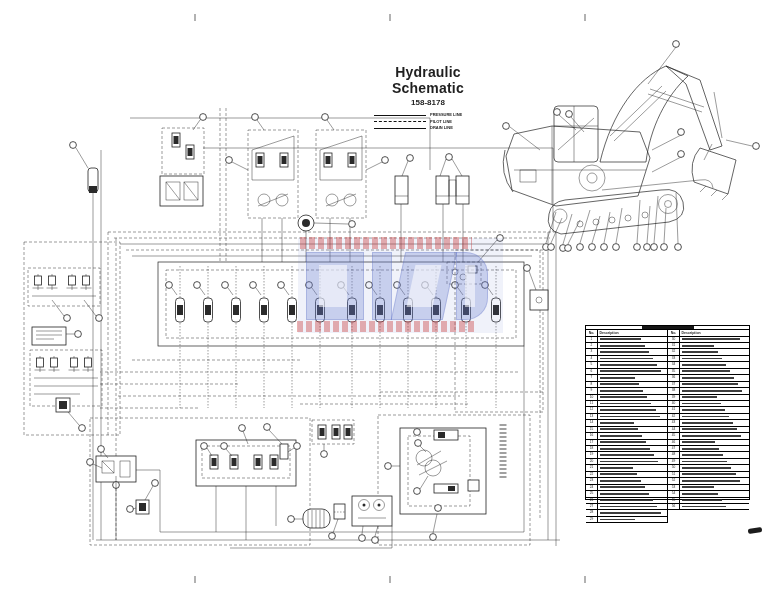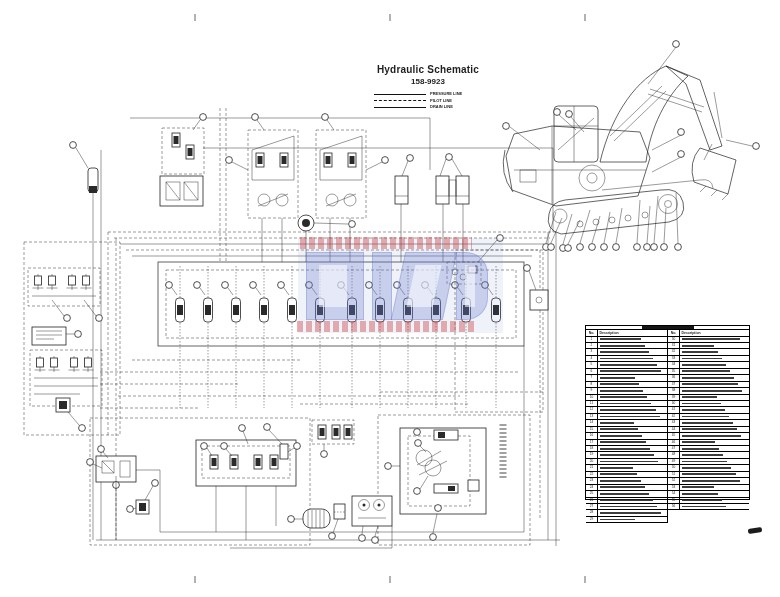--- a/index.html
+++ b/index.html
@@ -9,21 +9,21 @@
   .lnt{stroke:#222;stroke-width:.45;fill:none;}
   .dash{stroke-dasharray:3 2;}
   .fdash{stroke-dasharray:1.5 1.5;}
   .co{fill:#fff;stroke:#222;stroke-width:.8;}
   .vb{fill:#fff;stroke:#222;stroke-width:.8;}
   .vf{fill:#2a2a2a;}
   .blk{fill:#fff;stroke:#222;stroke-width:.8;}
   .dk{fill:#2a2a2a;stroke:none;}
   
   .title-block{position:absolute;left:360px;top:64px;width:136px;text-align:center;}
-  .title-main{font-size:10px;font-weight:bold;letter-spacing:.2px;}
+  .title-main{font-size:14px;font-weight:bold;letter-spacing:.2px;}
   .title-num{font-size:8px;font-weight:bold;margin-top:2px;}
   .legend{margin-top:6px;}
   .legend-row{display:flex;align-items:center;justify-content:flex-start;margin:2.5px 0 0 14px;}
   .sw{display:inline-block;width:52px;height:0;}
   .sw-thick{border-top:1.8px solid #111;}
   .sw-dash{border-top:1px dashed #111;}
   .sw-thin{border-top:1px solid #111;}
   .legend-label{font-size:4px;font-weight:bold;margin-left:4px;line-height:4px;white-space:nowrap;}
   
   .watermark{position:absolute;left:0;top:0;width:780px;height:597px;pointer-events:none;}
@@ -376,21 +376,21 @@
           <use href="#co" x="647" y="247"></use>
         <use href="#co" x="654" y="247"></use>
           <use href="#co" x="664" y="247"></use>
         <use href="#co" x="678" y="247"></use>
       </g>
     </g>
   </svg>
 
   <div class="title-block">
     <div class="title-main">Hydraulic Schematic</div>
-    <div class="title-num">158-9923</div>
+    <div class="title-num">158-8178</div>
     <div class="legend">
       <div class="legend-row">
         <span class="sw sw-thick"></span>
         <span class="legend-label">PRESSURE LINE</span>
       </div>
       <div class="legend-row">
         <span class="sw sw-dash"></span>
         <span class="legend-label">PILOT LINE</span>
       </div>
       <div class="legend-row">

